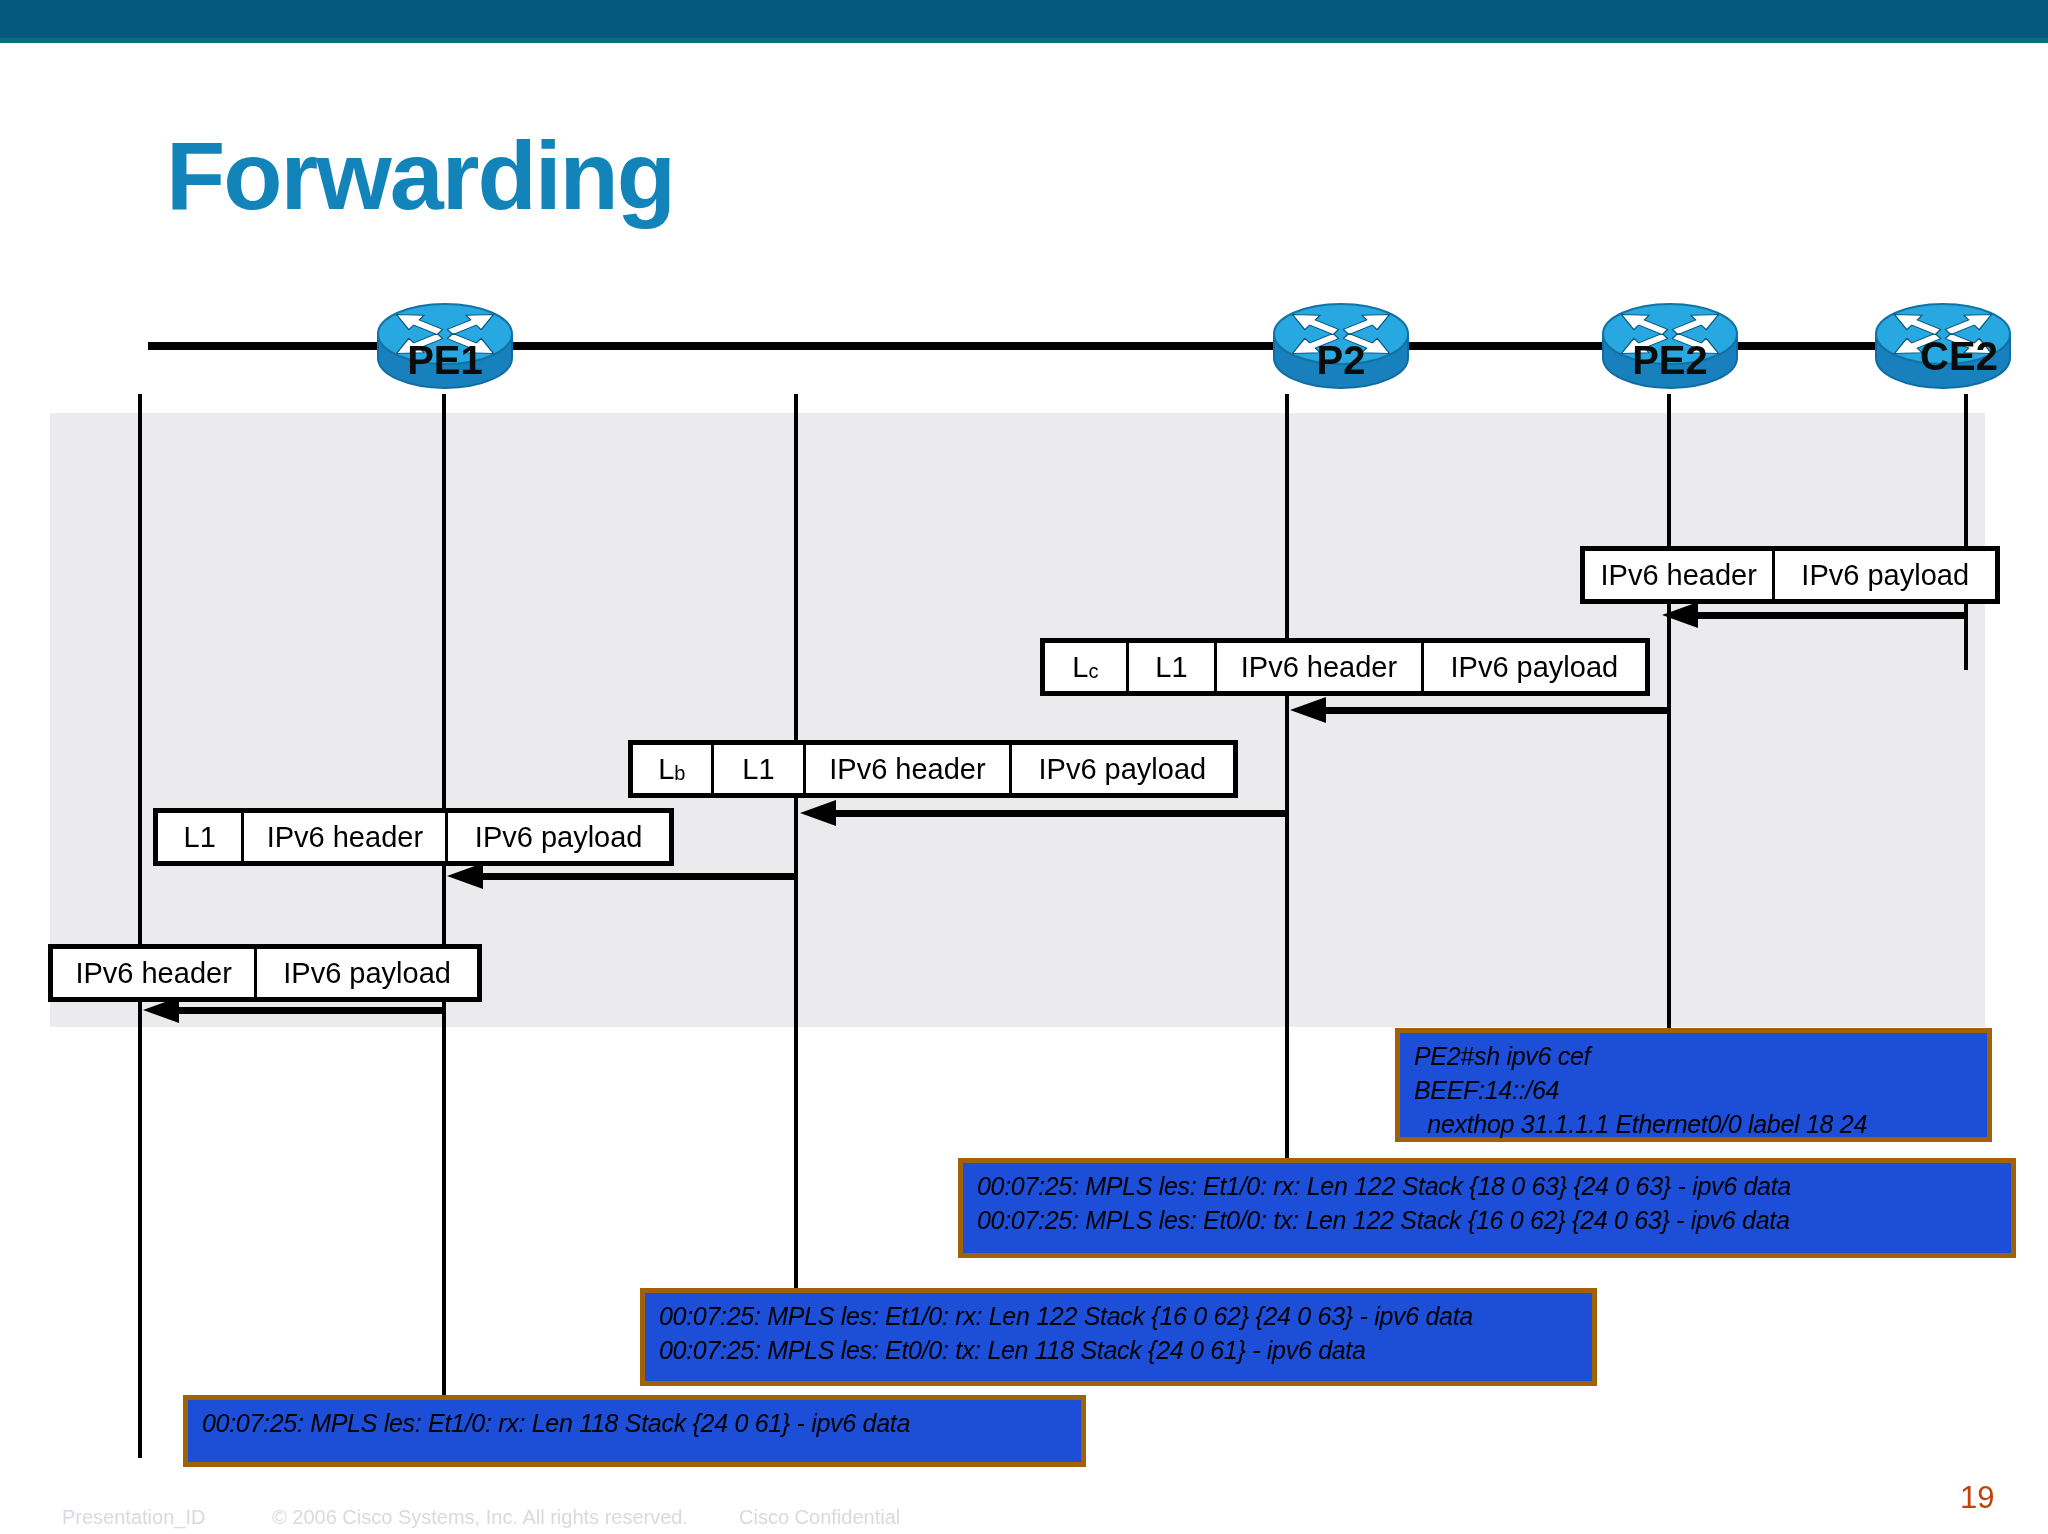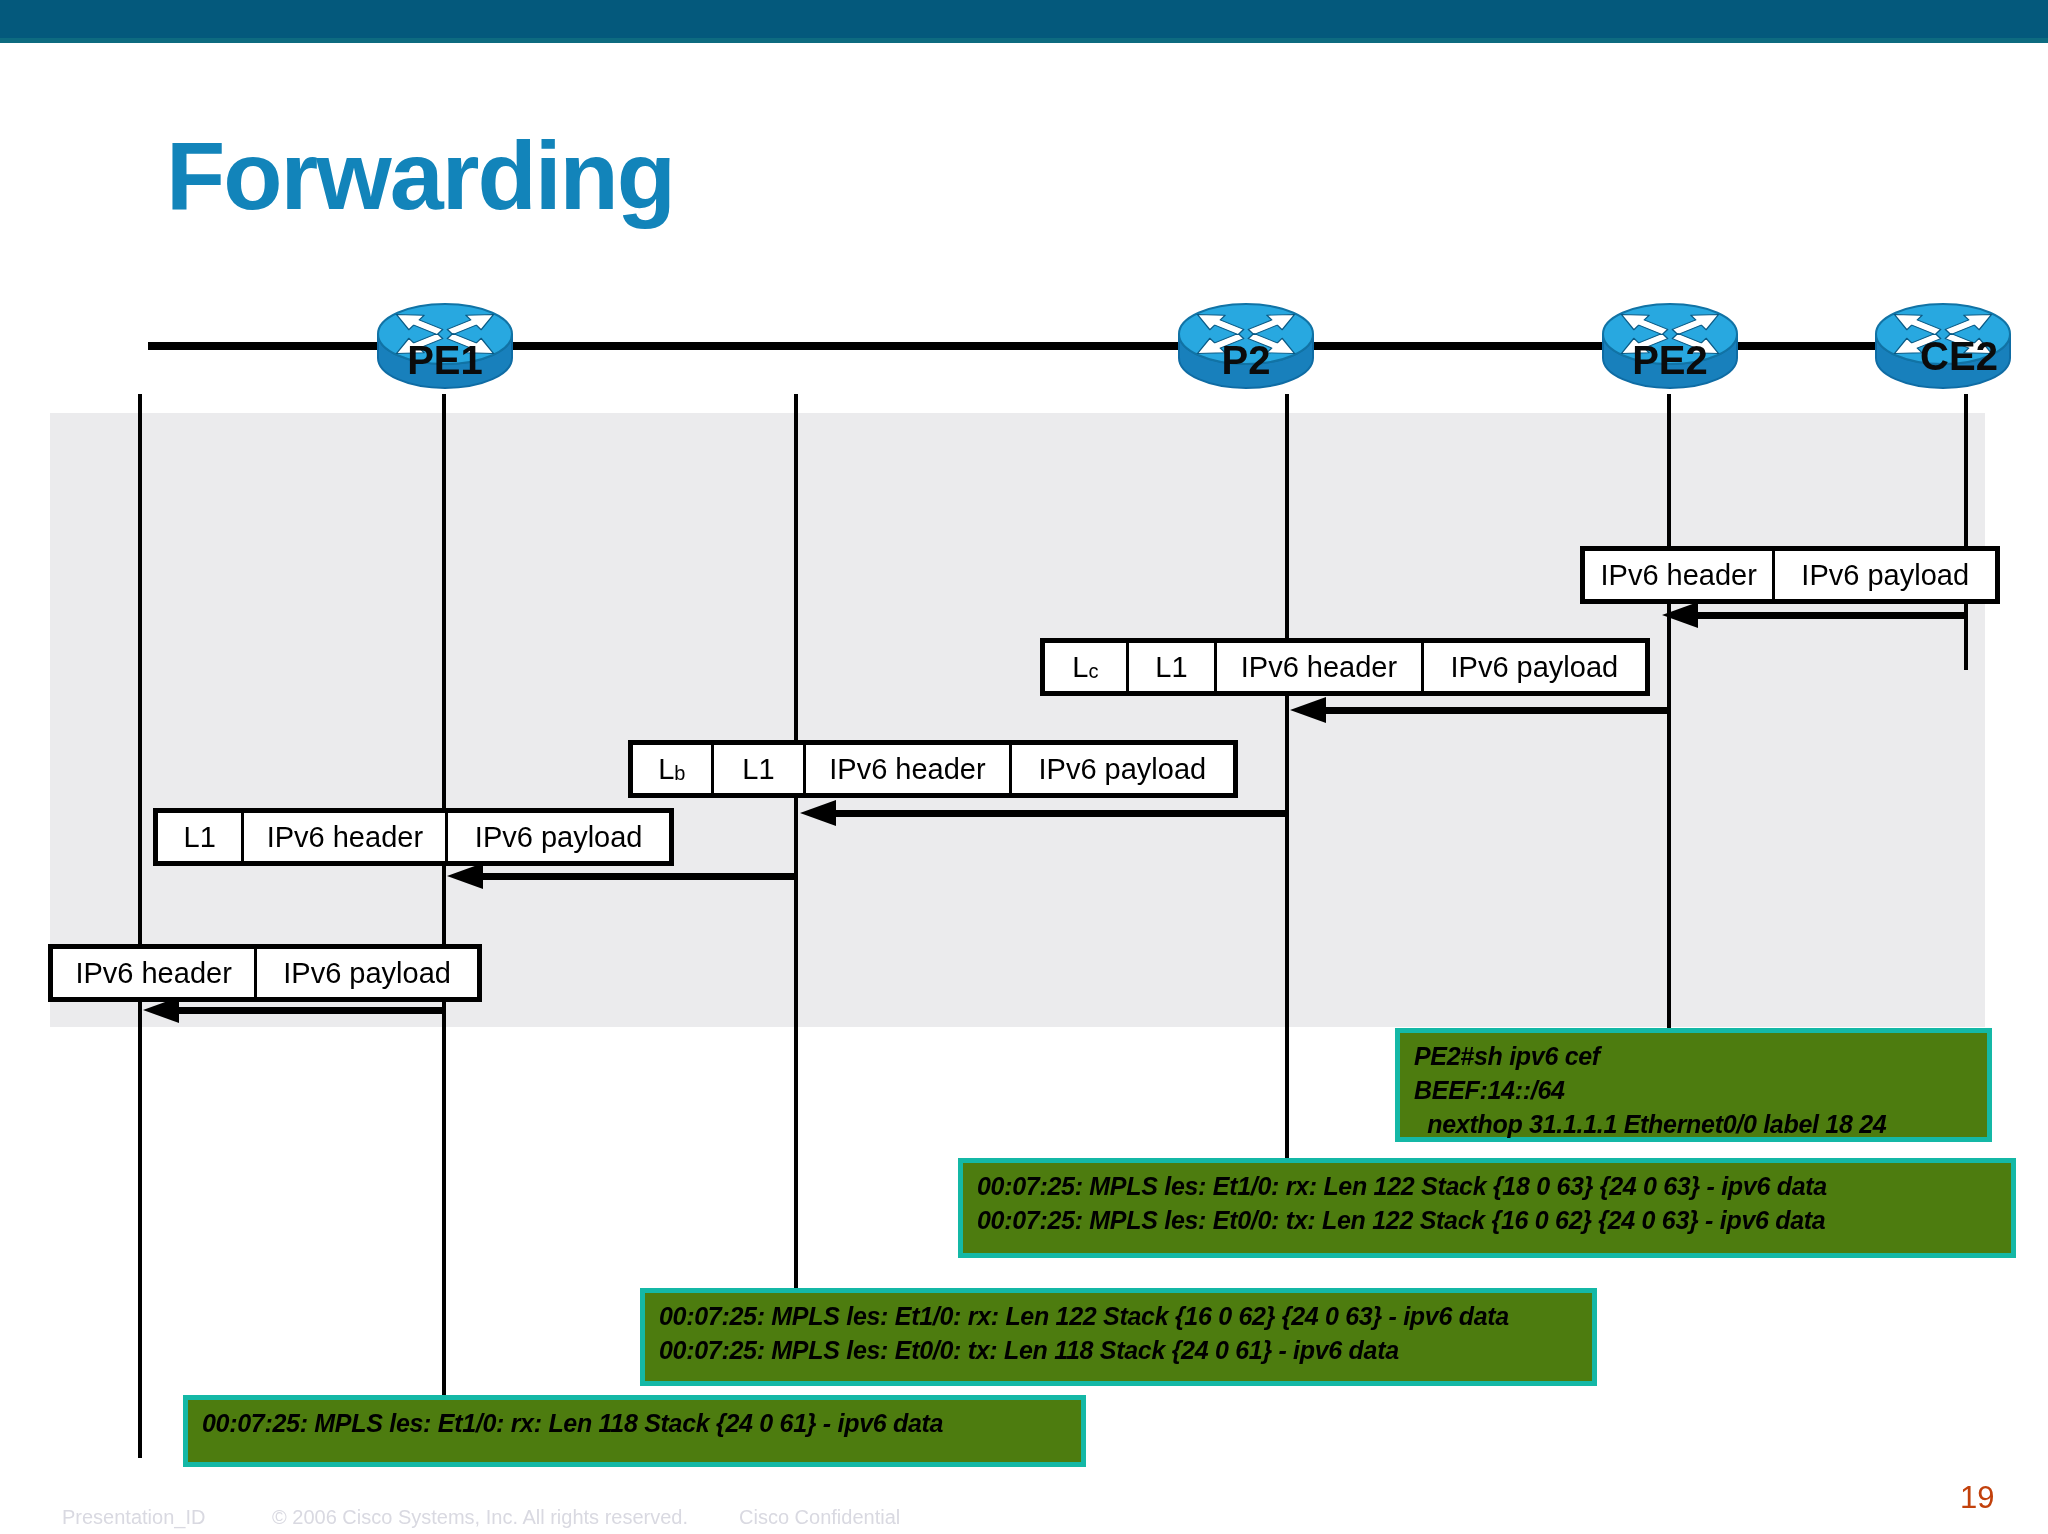--- a/index.html
+++ b/index.html
@@ -21,22 +21,22 @@
   .flow .shaft{position:absolute;left:26px;right:0;top:10px;height:7px;background:#000;}
   .flow .head{position:absolute;left:0;top:0;width:0;height:0;
               border-top:13px solid transparent;border-bottom:13px solid transparent;
               border-right:36px solid #000;}
   .pkt{position:absolute;display:flex;background:#fff;border:5px solid #000;
        box-sizing:border-box;z-index:8;}
   .pcell{display:flex;align-items:center;justify-content:center;height:100%;
          font-size:29px;color:#000000;border-right:3px solid #000;box-sizing:border-box;}
   .pcell:last-child{border-right:none;align-items:center;}
   .pcell sub{font-size:20px;line-height:0;transform:translateY(4px);}
-  .con{position:absolute;background:#4d7c0f;border:5px solid #14b8a6;box-sizing:border-box;
-       z-index:8;padding:6px 14px;font-style:italic;font-weight:bold;font-size:25px;
+  .con{position:absolute;background:#1d4ed8;border:5px solid #a16207;box-sizing:border-box;
+       z-index:8;padding:6px 14px;font-style:italic;font-weight:normal;font-size:25px;
        line-height:1.36;letter-spacing:-0.3px;color:#000;}
   .con .cline{white-space:pre;}
   .footer-text{position:absolute;top:1506px;font-size:20px;color:#D9D9E1;}
   .pagenum{position:absolute;left:1960px;top:1480px;font-size:31px;color:#c2410c;}
   .z2{z-index:2}
 </style>
 </head>
 <body>
 
 <svg width="0" height="0" style="position:absolute">
@@ -99,21 +99,21 @@
     <div class="shaft"></div>
       <div class="head"></div>
   </div>
 
   <div class="router" style="left:370px;top:294px">
     <svg viewBox="0 0 150 104">
         <use href="#rico"></use>
       </svg>
     <div class="rlabel">PE1</div>
   </div>
-  <div class="router" style="left:1171px;top:294px">
+  <div class="router" style="left:1266px;top:294px">
     <svg viewBox="0 0 150 104">
         <use href="#rico"></use>
       </svg>
     <div class="rlabel">P2</div>
   </div>
   <div class="router" style="left:1595px;top:294px">
     <svg viewBox="0 0 150 104">
         <use href="#rico"></use>
       </svg>
     <div class="rlabel">PE2</div>

